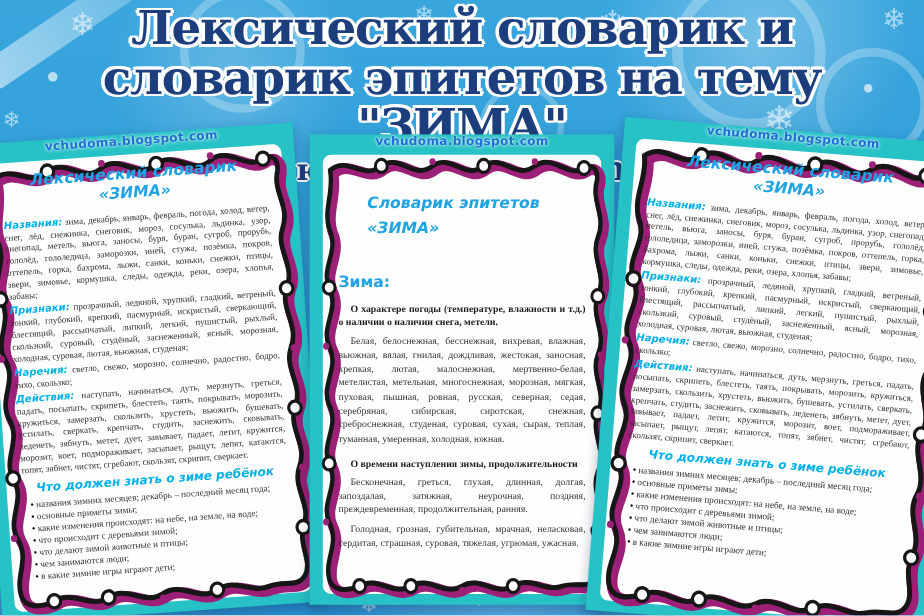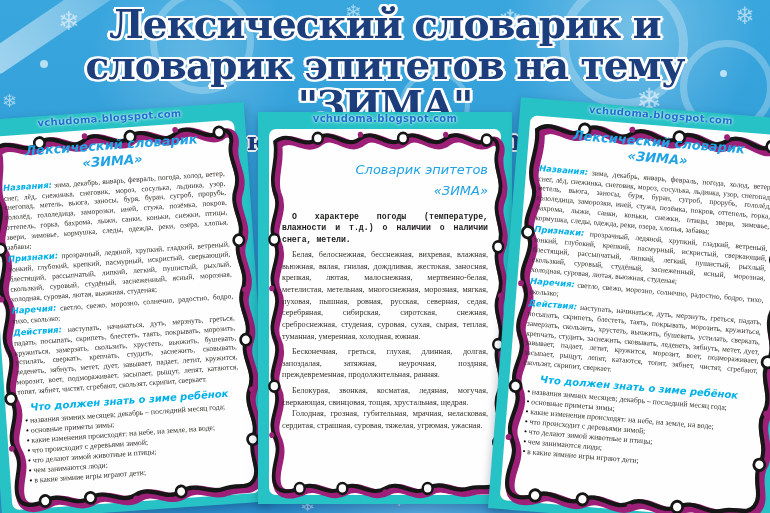--- a/index.html
+++ b/index.html
@@ -46,25 +46,25 @@
   .ltitle2{margin-bottom:5px;}
   .entry{margin:1px 0;font-size:7.5px;line-height:1.32;color:#32302c;text-align:justify;}
   .lbl{font-family:"DejaVu Sans",sans-serif;font-weight:bold;font-style:italic;color:#00b1e9;font-size:8.4px;}
   .know-title{margin-top:5px;text-align:center;font-family:"DejaVu Sans",sans-serif;font-weight:bold;
     font-style:italic;color:#00b1e9;font-size:10px;}
   ul.know{list-style:none;margin:3px 0 0 0;padding:0 0 0 6px;}
   ul.know li{font-size:7.7px;line-height:1.3;color:#32302c;}
   ul.know li::before{content:"• ";font-weight:bold;color:#111;}
 
   
-  .etitle{font-family:"DejaVu Sans",sans-serif;font-style:italic;font-weight:normal;color:#1fa3e5;
-    text-align:right;font-size:13px;line-height:1.6;margin-left:24px;}
+  .etitle{font-family:"DejaVu Sans",sans-serif;font-style:italic;font-weight:bold;color:#1fa3e5;
+    text-align:left;font-size:13px;line-height:1.6;margin-left:24px;}
   .etitle1{margin-top:22px;}
   .zima{font-family:"DejaVu Sans",sans-serif;font-weight:bold;color:#1fa3e5;font-size:13px;margin:26px 0 4px 0;}
-  .gsub{font-weight:bold;font-size:8.2px;line-height:1.4;color:#1d1c1a;text-align:justify;text-indent:10px;margin:9px 0 4px 0;font-family:Liberation Mono, monospace;}
+  .gsub{font-weight:bold;font-size:8.2px;line-height:1.4;color:#1d1c1a;text-align:justify;text-indent:10px;margin:9px 0 4px 0;}
   .gbody{font-size:8.2px;line-height:1.42;color:#34322e;text-align:justify;text-indent:10px;margin:4px 0;}
 </style>
 </head>
 <body>
 
 <svg width="0" height="0" style="position:absolute" aria-hidden="true">
   <defs>
     <g id="doodle-border">
       <path d="M16,22 C34,8 50,32 68,18 C86,6 102,32 120,18 C138,6 154,32 172,18 C190,6 206,32 224,18 C242,6 258,30 274,20 C283,15 289,22 287,32 C281,50 297,64 288,84 C280,102 298,118 288,138 C280,156 298,172 288,192 C280,210 298,226 288,246 C280,264 298,280 288,300 C280,318 298,334 288,354 C282,370 295,386 286,398 C279,408 266,401 252,405 C234,411 220,395 202,405 C184,415 168,395 150,405 C132,415 116,395 98,405 C80,415 64,395 46,405 C32,410 18,410 15,398 C10,380 26,366 15,346 C6,328 26,312 15,292 C6,274 26,258 15,238 C6,220 26,204 15,184 C6,166 26,150 15,130 C6,112 26,96 15,76 C9,58 20,42 16,22 Z" fill="none" stroke="#9c2077" stroke-width="10" transform="translate(3.5,3)"></path>
       <path d="M16,22 C34,8 50,32 68,18 C86,6 102,32 120,18 C138,6 154,32 172,18 C190,6 206,32 224,18 C242,6 258,30 274,20 C283,15 289,22 287,32 C281,50 297,64 288,84 C280,102 298,118 288,138 C280,156 298,172 288,192 C280,210 298,226 288,246 C280,264 298,280 288,300 C280,318 298,334 288,354 C282,370 295,386 286,398 C279,408 266,401 252,405 C234,411 220,395 202,405 C184,415 168,395 150,405 C132,415 116,395 98,405 C80,415 64,395 46,405 C32,410 18,410 15,398 C10,380 26,366 15,346 C6,328 26,312 15,292 C6,274 26,258 15,238 C6,220 26,204 15,184 C6,166 26,150 15,130 C6,112 26,96 15,76 C9,58 20,42 16,22 Z" fill="none" stroke="#161616" stroke-width="4.5" stroke-linecap="round"></path>
@@ -151,24 +151,25 @@
 
   <section class="card card-mid">
     <div class="wm">vchudoma.blogspot.com</div>
     <div class="paper">
       <svg class="doodle" viewBox="0 0 300 420" preserveAspectRatio="none">
           <use href="#doodle-border" xlink:href="#doodle-border"></use>
         </svg>
       <div class="pc">
         <div class="etitle etitle1">Словарик эпитетов</div>
         <div class="etitle">«ЗИМА»</div>
+        <div class="zima">Зима:</div>
         <p class="gsub">О характере погоды (температуре, влажности и т.д.) о наличии о наличии снега, метели.</p>
         <p class="gbody">Белая, белоснежная, бесснежная, вихревая, влажная, вьюжная, вялая, гнилая, дождливая, жестокая, заносная, крепкая, лютая, малоснежная, мертвенно-белая, метелистая, метельная, многоснежная, морозная, мягкая, пуховая, пышная, ровная, русская, северная, седая, серебряная, сибирская, сиротская, снежная, среброснежная, студеная, суровая, сухая, сырая, теплая, туманная, умеренная, холодная, южная.</p>
+        <p class="gsub">О времени наступления зимы, продолжительности</p>
         <p class="gbody">Бесконечная, греться, глухая, длинная, долгая, запоздалая, затяжная, неурочная, поздняя, преждевременная, продолжительная, ранняя.</p>
-        <p class="gbody" style="margin-bottom:0;">Белокурая, звонкая, косматая, ледяная, могучая, сверкающая, свинцовая, тощая, хрустальная, щедрая.</p>
         <p class="gbody" style="margin-top:0;">Голодная, грозная, губительная, мрачная, неласковая, сердитая, страшная, суровая, тяжелая, угрюмая, ужасная.</p>
       </div>
     </div>
   </section>
 
   <section class="card card-right">
     <div class="wm">vchudoma.blogspot.com</div>
     <div class="paper">
       <svg class="doodle" viewBox="0 0 300 420" preserveAspectRatio="none">
           <use href="#doodle-border" xlink:href="#doodle-border"></use>

